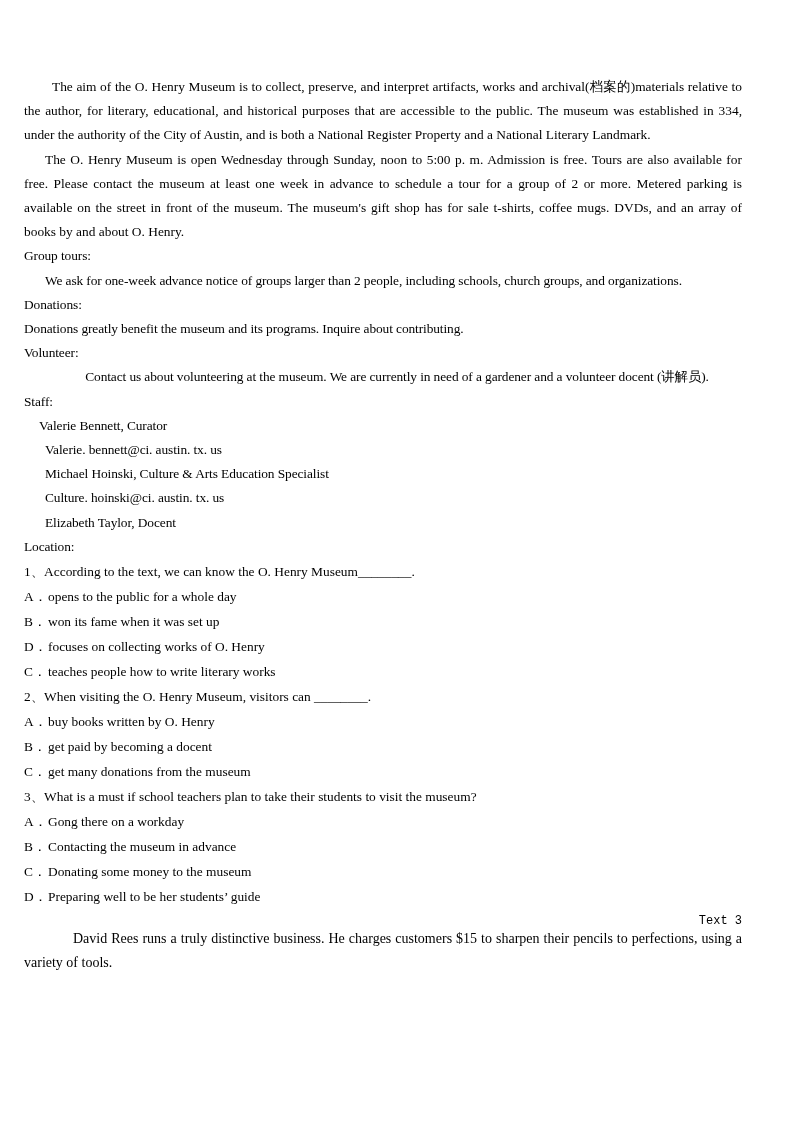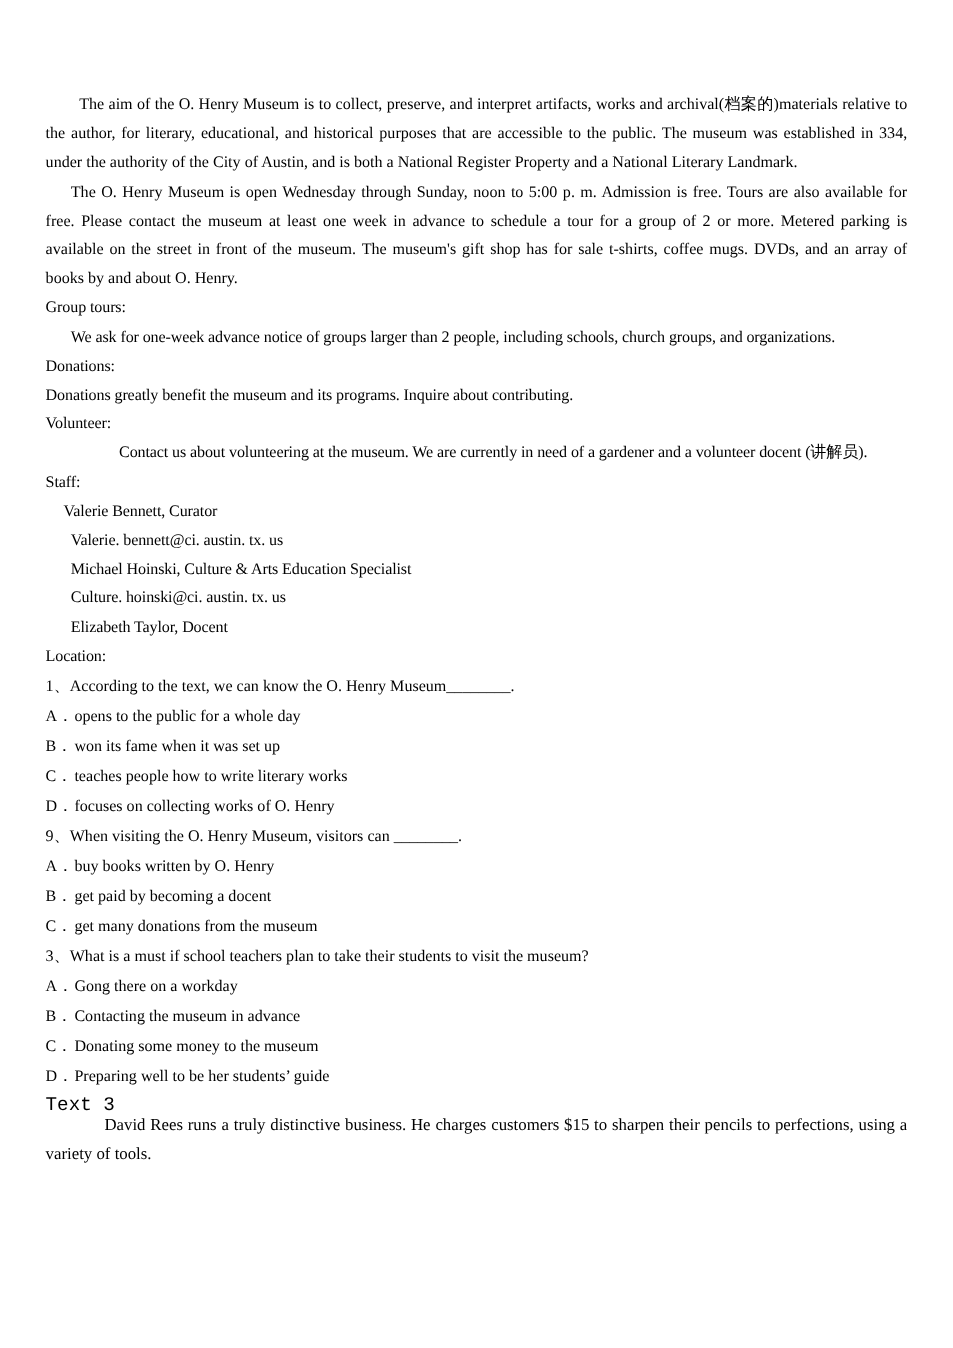--- a/index.html
+++ b/index.html
@@ -1,28 +1,28 @@
 <!DOCTYPE html>
 <html><head>
 <meta charset="utf-8">
 <style>
   html, body { margin: 0; padding: 0; background: #ffffff; }
   body { width: 794px; height: 1123px; position: relative; overflow: hidden;
          font-family: "Liberation Serif", "DejaVu Serif", serif; color: #000; }
-  .page { position: absolute; left: 38px; top: 75px; width: 718px; }
+  .page { position: absolute; left: 24px; top: 75px; width: 718px; }
   .line { font-size: 13.4px; line-height: 24.2px; white-space: nowrap; letter-spacing: -0.1px; }
   .ind1 { padding-left: 28px; text-align: center; }
   .ind2 { padding-left: 21px; }
   .ind3 { padding-left: 15px; }
   .ind4 { padding-left: 21px; }
   .para { font-size: 13.4px; line-height: 24.2px; text-align: justify; }
   .q { font-size: 13.4px; line-height: 25px; white-space: nowrap; }
   .opt-letter { display: inline-block; width: 24px; }
-  .text3-title { font-family: "Liberation Mono", "DejaVu Sans Mono", monospace; font-size: 16px;
-                 text-align: left; line-height: 16px; margin-top: 4px; }
+  .text3-title { font-family: "Liberation Mono", "DejaVu Sans Mono", monospace; font-size: 12px;
+                 text-align: right; line-height: 16px; margin-top: 4px; }
   .text3-body { font-size: 14px; line-height: 24.2px; text-align: justify; text-indent: 49px; margin-top: -2px; }
 </style>
 </head>
 <body>
 
 <div class="page">
 
   <div class="para" style="text-indent:28px;">The aim of the O. Henry Museum is to collect, preserve, and interpret artifacts, works and archival(档案的)materials relative to the author, for literary, educational, and historical purposes  that are accessible to the public. The museum was established in 334, under the authority of  the City of Austin, and is both a National Register Property and a National Literary Landmark.</div>
   <div class="para" style="text-indent:21px;">The O. Henry Museum is open Wednesday through Sunday, noon to 5:00 p. m. Admission is free. Tours are also available for free. Please contact the museum at least one week in advance to schedule a tour for a group of 2 or more. Metered parking is available on the street in front of the museum. The museum's gift shop has for sale t-shirts, coffee mugs. DVDs, and an array of books by and about O. Henry.</div>
 
@@ -41,26 +41,26 @@
   <div class="line ind4">Michael Hoinski, Culture &amp; Arts Education Specialist</div>
   <div class="line ind4">Culture. hoinski@ci. austin. tx. us</div>
   <div class="line ind4">Elizabeth Taylor, Docent</div>
 
   <div class="line">Location:</div>
 
   <div>
     <div class="q">1、According to the text, we can know the O. Henry Museum________.</div>
     <div class="q"><span class="opt-letter">A．</span><span>opens to the public for a whole day</span></div>
     <div class="q"><span class="opt-letter">B．</span><span>won its fame when it was set up</span></div>
+    <div class="q"><span class="opt-letter">D．</span><span>focuses on collecting works of O. Henry</span></div>
     <div class="q"><span class="opt-letter">C．</span><span>teaches people how to write literary works</span></div>
-    <div class="q"><span class="opt-letter">D．</span><span>focuses on collecting works of O. Henry</span></div>
   </div>
 
   <div>
-    <div class="q">9、When visiting the O. Henry Museum, visitors can ________.</div>
+    <div class="q">2、When visiting the O. Henry Museum, visitors can ________.</div>
     <div class="q"><span class="opt-letter">A．</span><span>buy books written by O. Henry</span></div>
     <div class="q"><span class="opt-letter">B．</span><span>get paid by becoming a docent</span></div>
     <div class="q"><span class="opt-letter">C．</span><span>get many donations from the museum</span></div>
   </div>
 
   <div>
     <div class="q">3、What is a must if school teachers plan to take their students to visit the museum?</div>
     <div class="q"><span class="opt-letter">A．</span><span>Gong there on a workday</span></div>
     <div class="q"><span class="opt-letter">B．</span><span>Contacting the museum in advance</span></div>
     <div class="q"><span class="opt-letter">C．</span><span>Donating some money to the museum</span></div>

